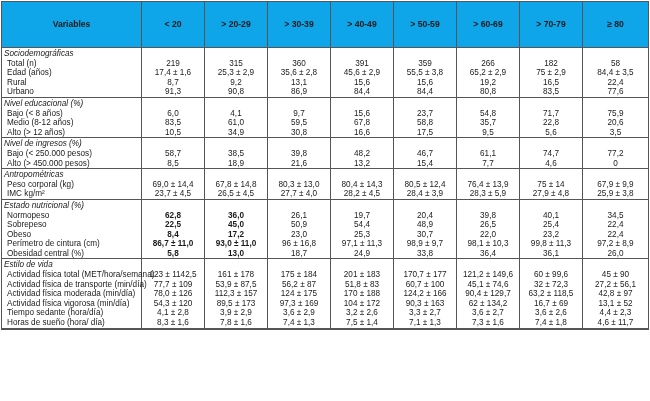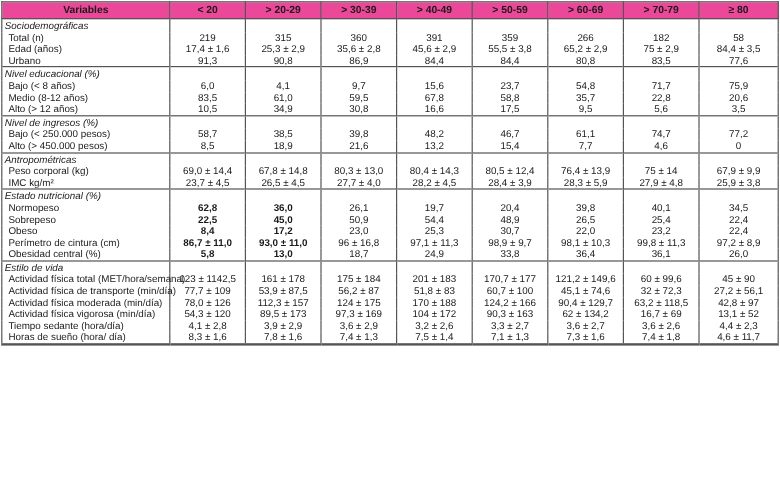--- a/index.html
+++ b/index.html
@@ -7,22 +7,22 @@
   table.t {
     position: absolute; left: 1px; top: 1px;
     width: 647px; border-collapse: collapse; table-layout: fixed;
     font-size: 8.2px; line-height: 9.6px;
     border: 1px solid #555;
   }
   col.c-label { width: 140px; }
   col.c-age { width: 63px; }
   col.c-last { width: 66px; }
   thead th {
-    background: #ec4899; font-weight: bold; font-size: 8.6px;
-    height: 13px; padding: 0; border: 1px solid #555; text-align: center;
+    background: #0ea5e9; font-weight: bold; font-size: 8.6px;
+    height: 13px; padding: 16px; border: 1px solid #555; text-align: center;
   }
   tbody td { padding: 0; border-left: 1px solid #555; border-right: 1px solid #555; text-align: center; vertical-align: top; white-space: nowrap; }
   tbody td.label { text-align: left; padding-left: 3px; }
   tr.sec td { border-top: 1px solid #555; }
   tr.sec td.label { font-style: italic; padding-left: 2px; padding-top: 1px; margin-top: 44px; }
   td.sub { padding-left: 5px !important; }
   .bold { font-weight: bold; }
   tr.last td { border-bottom: 2px solid #555; }
 </style>
 </head>
@@ -81,20 +81,31 @@
         <td>17,4 ± 1,6</td>
         <td>25,3 ± 2,9</td>
         <td>35,6 ± 2,8</td>
         <td>45,6 ± 2,9</td>
         <td>55,5 ± 3,8</td>
         <td>65,2 ± 2,9</td>
         <td>75 ± 2,9</td>
         <td>84,4 ± 3,5</td>
       </tr>
       <tr>
+        <td class="label sub">Rural</td>
+        <td>8,7</td>
+        <td>9,2</td>
+        <td>13,1</td>
+        <td>15,6</td>
+        <td>15,6</td>
+        <td>19,2</td>
+        <td>16,5</td>
+        <td>22,4</td>
+      </tr>
+      <tr>
         <td class="label sub">Urbano</td>
         <td>91,3</td>
         <td>90,8</td>
         <td>86,9</td>
         <td>84,4</td>
         <td>84,4</td>
         <td>80,8</td>
         <td>83,5</td>
         <td>77,6</td>
       </tr>

